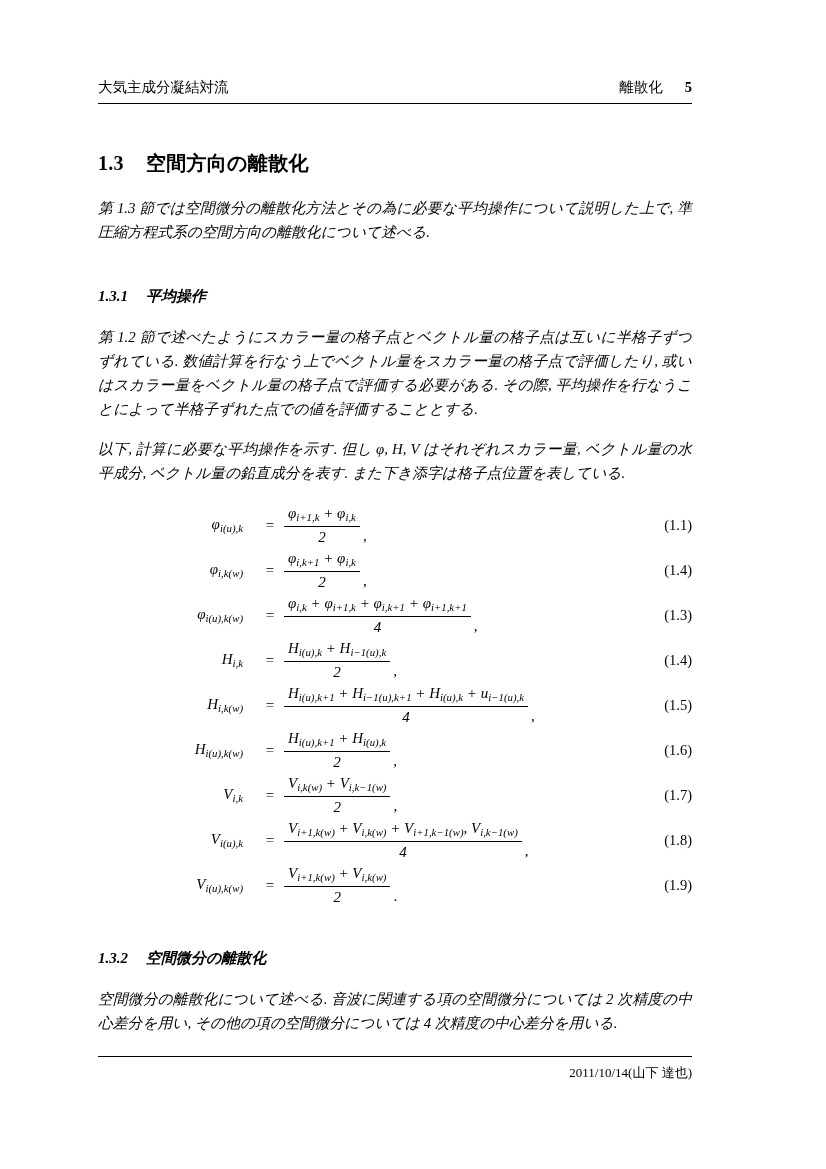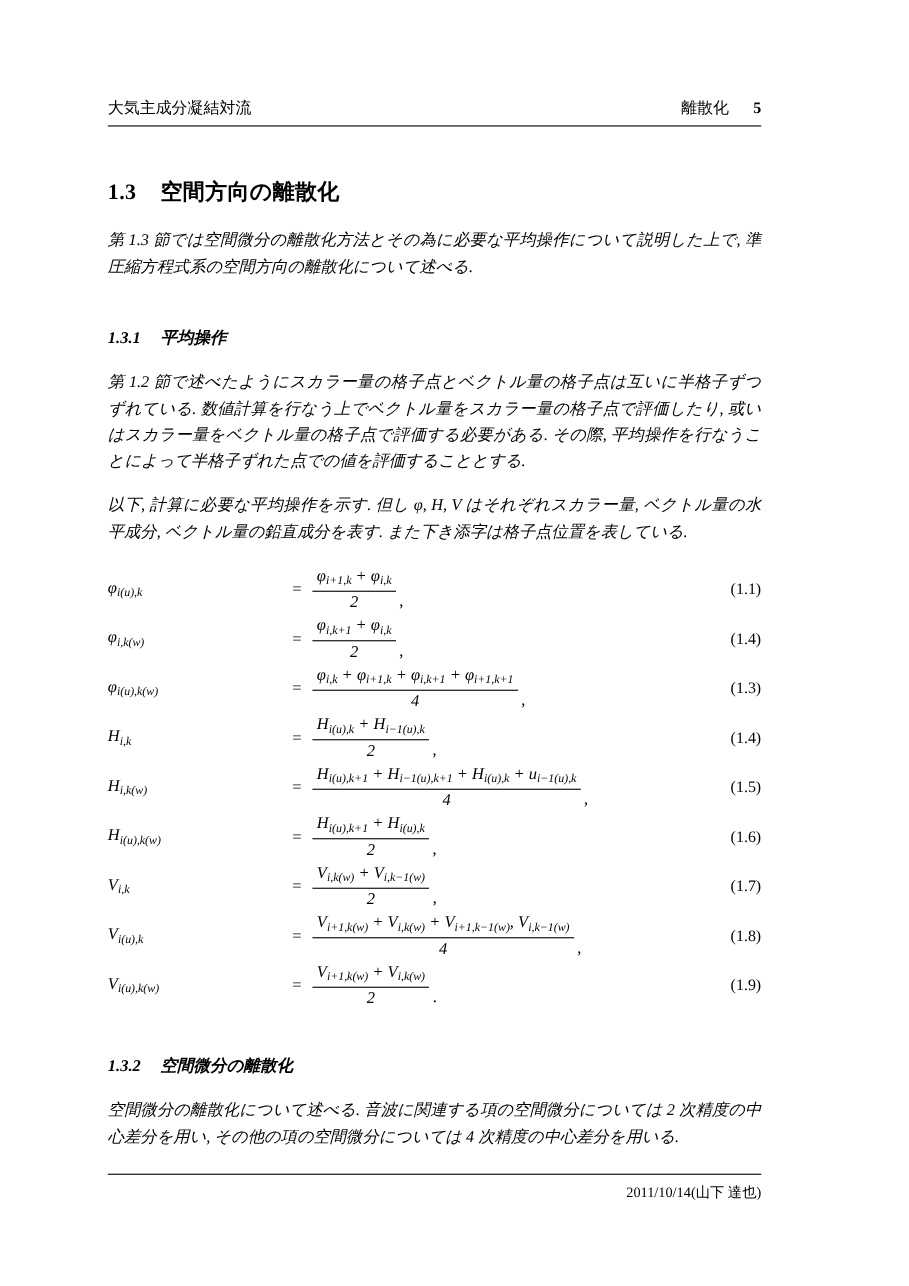--- a/index.html
+++ b/index.html
@@ -13,21 +13,20 @@
     font-family: "Liberation Serif", "DejaVu Serif", serif;
     color: #000000;
     overflow: hidden;
   }
   .page {
     position: relative;
     width: 826px;
     height: 834px;
     box-sizing: border-box;
     padding: 16px;
-    margin-top: 11px;
   }
   .content {
     position: absolute;
     left: 98px;
     top: 78px;
     width: 594px;
   }
 
   
   .runhead {
@@ -83,20 +82,21 @@
   }
   .eqrow {
     display: flex;
     align-items: center;
     width: 100%;
     margin-bottom: 2px;
     min-height: 34px;
   }
   .eq-lhs {
     flex: 0 0 145px;
+    text-align: right;
     padding-right: 14px;
     font-style: italic;
     font-size: 15px;
     white-space: nowrap;
   }
   .eq-rel {
     flex: 0 0 26px;
     text-align: center;
     font-size: 15px;
   }

